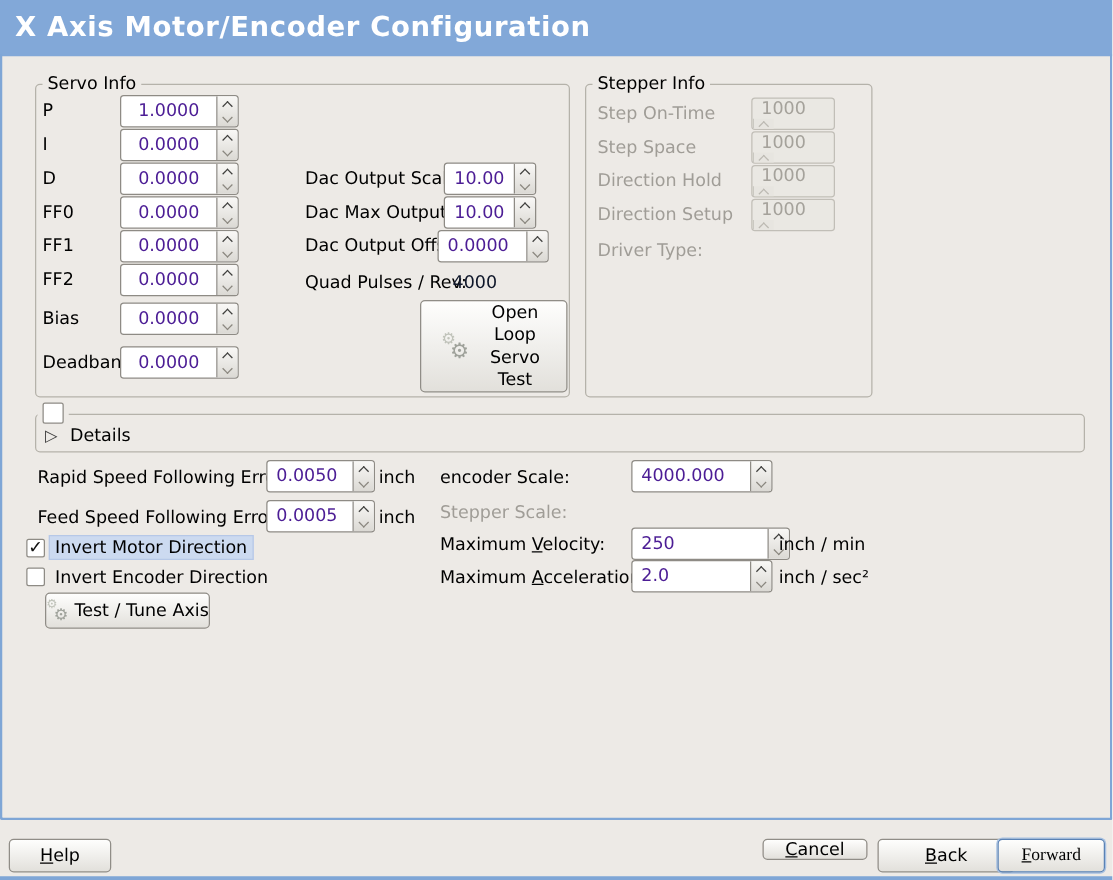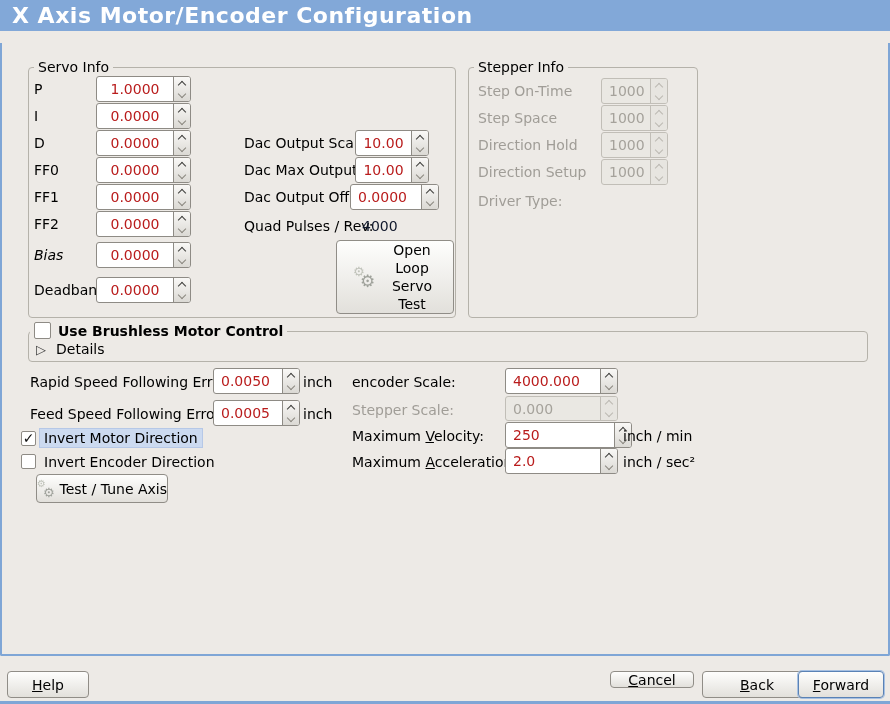--- a/index.html
+++ b/index.html
@@ -1,57 +1,57 @@
 <!DOCTYPE html>
 <html><head>
 <meta charset="utf-8">
 <style>
   html,body{margin:0;padding:0;}
   body{font-family:"DejaVu Sans","Liberation Sans",sans-serif;}
   .window{position:relative;width:890px;height:704px;background:#edeae6;box-sizing:border-box;
           border-bottom:3px solid #7fa6d6;overflow:hidden;}
-  .titlebar{position:absolute;left:0;top:0;width:890px;height:31px;background:#82a8d8;
+  .titlebar{position:absolute;left:0;top:0;width:890px;height:45px;background:#82a8d8;
             display:flex;align-items:center;box-sizing:border-box;padding-left:12px;}
   .titlebar .t{font-size:22px;font-weight:bold;color:#ffffff;letter-spacing:0.5px;}
   .content-panel{position:absolute;left:0;top:43px;width:890px;height:613px;box-sizing:border-box;
             border-left:2px solid #7fa6d6;border-right:2px solid #7fa6d6;border-bottom:2px solid #7fa6d6;
             border-radius:0 0 2px 2px;pointer-events:none;}
   .abs{position:absolute;box-sizing:border-box;}
   .lbl{font-size:14px;color:#000;white-space:nowrap;}
   .lbl.dim{color:#a09d97;}
   .frame{border:1px solid #b5b2aa;border-radius:4px;}
   .frame-label{font-size:14px;background:#edeae6;padding:0 4px;white-space:nowrap;}
   
   .spin{display:flex;background:#ffffff;border:1px solid #8e8b85;border-radius:3px;overflow:hidden;}
-  .spin .val{flex:1;font-size:14px;color:#b91c1c;display:flex;align-items:center;padding-left:7px;}
+  .spin .val{flex:1;font-size:14px;color:#4c1d95;display:flex;align-items:center;padding-left:7px;}
   .spin.center .val{justify-content:center;padding-left:0;}
   .spin .btns{width:16px;border-left:1px solid #8e8b85;background:linear-gradient(#f9f8f6,#dbd9d4);
               display:flex;flex-direction:column;}
   .sb{flex:1 1 50%;display:flex;align-items:center;justify-content:center;}
   .sb::after{content:"";display:block;width:5px;height:5px;border-style:solid;
              border-color:#3f3f3d;border-width:1.6px 1.6px 0 0;}
   .sb.up::after{transform:rotate(-45deg);margin-top:3px;}
   .sb.dn::after{transform:rotate(135deg);margin-bottom:3px;border-color:#8a877f;}
-  .spin.dis{background:#eae8e3;border-color:#c1beb7;}
+  .spin.dis{background:#eae8e3;border-color:#c1beb7;flex-direction:column;}
   .spin.dis .val{color:#a5a29b;}
   .spin.dis .btns{border-color:#c1beb7;background:#e7e5e0;}
   .spin.dis .sb::after{border-color:#bcb9b2;}
   
   .combo{display:flex;background:#e7e5e0;border:1px solid #c1beb7;border-radius:3px;align-items:center;}
   .combo .val{flex:1;font-size:14px;color:#a5a29b;padding-left:8px;}
   .combo .sep{width:1px;height:19px;background:#c6c3bc;}
   .combo .arrows{width:20px;display:flex;flex-direction:column;align-items:center;justify-content:center;gap:3px;}
   .combo .arrows::before,.combo .arrows::after{content:"";display:block;width:5px;height:5px;
       border-style:solid;border-color:#aaa7a0;border-width:1.6px 1.6px 0 0;}
   .combo .arrows::before{transform:rotate(-45deg);}
   .combo .arrows::after{transform:rotate(135deg);}
   
   .btn{background:linear-gradient(#fefefd,#e2e0db);border:1px solid #908d87;border-radius:4px;
        font-size:14px;color:#000;display:flex;align-items:center;justify-content:center;white-space:nowrap;}
-  .btn.focus{border-color:#5a82b5;box-shadow:0 0 0 1px #a6c0e2;}
+  .btn.focus{border-color:#5a82b5;box-shadow:0 0 0 1px #a6c0e2;font-family:Liberation Serif, serif;}
   .u{text-decoration:underline;}
   
   .checkbox{width:15px;height:15px;background:#ffffff;border:1px solid #8e8b85;border-radius:2px;
             display:flex;align-items:center;justify-content:center;}
   .checkbox .mark{font-size:14px;font-weight:bold;color:#111;line-height:1;margin-top:-2px;}
   .hl-label{background:#ccdaf0;border:1px solid #b6c8e7;padding:1px 4px;font-size:14px;white-space:nowrap;}
   
   .gears{position:relative;display:inline-block;}
   .gears .g1{position:absolute;color:#c0c3ba;}
   .gears .g2{position:absolute;color:#9fa29b;}
@@ -73,21 +73,21 @@
 
   <div class="abs frame" style="left:28px;top:67px;width:428px;height:251px;"></div>
   <span class="abs frame-label" style="left:34px;top:59px;">Servo Info</span>
 
   <span class="abs lbl" style="left:34px;top:81px;">P</span>
   <span class="abs lbl" style="left:34px;top:108px;">I</span>
   <span class="abs lbl" style="left:34px;top:135px;">D</span>
   <span class="abs lbl" style="left:34px;top:162px;">FF0</span>
   <span class="abs lbl" style="left:34px;top:189px;">FF1</span>
   <span class="abs lbl" style="left:34px;top:216px;">FF2</span>
-  <span class="abs lbl" style="left:34px;top:247px;font-style:italic;">Bias</span>
+  <span class="abs lbl" style="left:34px;top:247px;">Bias</span>
   <span class="abs lbl" style="left:34px;top:282px;">Deadband</span>
 
   <div class="abs spin center" style="left:96px;top:76px;width:95px;height:26px;">
     <span class="val">1.0000</span>
     <span class="btns">
         <span class="sb up"></span>
         <span class="sb dn"></span>
       </span>
   </div>
   <div class="abs spin center" style="left:96px;top:103px;width:95px;height:26px;">
@@ -212,21 +212,20 @@
         <span class="sb up"></span>
         <span class="sb dn"></span>
       </span>
   </div>
 
   <span class="abs lbl dim" style="left:478px;top:193px;">Driver Type:</span>
 
   <div class="abs frame" style="left:28px;top:331px;width:840px;height:31px;"></div>
   <div class="abs" style="left:30px;top:322px;background:#edeae6;padding:0 4px;display:flex;align-items:center;gap:7px;">
     <span class="checkbox"></span>
-    <span class="lbl bold">Use Brushless Motor Control</span>
   </div>
   <div class="abs" style="left:36px;top:341px;display:flex;align-items:center;gap:10px;">
     <span class="expander-icon">▷</span>
     <span class="lbl">Details</span>
   </div>
 
   <span class="abs lbl" style="left:30px;top:374px;">Rapid Speed Following Error:</span>
   <div class="abs spin" style="left:213px;top:368px;width:87px;height:26px;">
     <span class="val">0.0050</span>
     <span class="btns">
@@ -249,27 +248,20 @@
   <span class="abs lbl" style="left:352px;top:374px;">encoder Scale:</span>
   <div class="abs spin" style="left:505px;top:368px;width:113px;height:26px;">
     <span class="val">4000.000</span>
     <span class="btns">
         <span class="sb up"></span>
         <span class="sb dn"></span>
       </span>
   </div>
 
   <span class="abs lbl dim" style="left:352px;top:402px;">Stepper Scale:</span>
-  <div class="abs spin dis" style="left:505px;top:396px;width:113px;height:25px;">
-    <span class="val">0.000</span>
-    <span class="btns">
-        <span class="sb up"></span>
-        <span class="sb dn"></span>
-      </span>
-  </div>
 
   <span class="abs lbl" style="left:352px;top:428px;"><span>Maximum </span><span class="u">V</span><span>elocity:</span></span>
   <div class="abs spin" style="left:505px;top:422px;width:127px;height:26px;">
     <span class="val">250</span>
     <span class="btns">
         <span class="sb up"></span>
         <span class="sb dn"></span>
       </span>
   </div>
   <span class="abs lbl" style="left:623px;top:428px;">inch / min</span>

